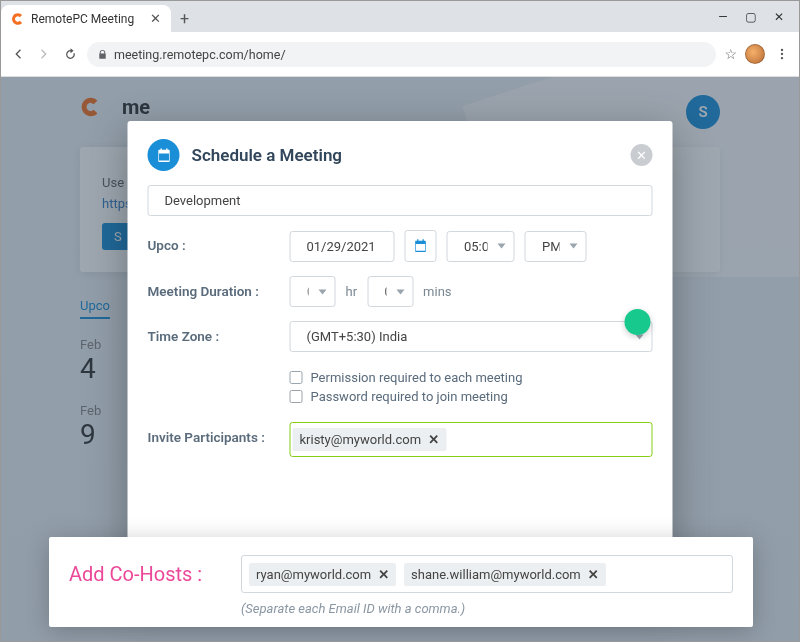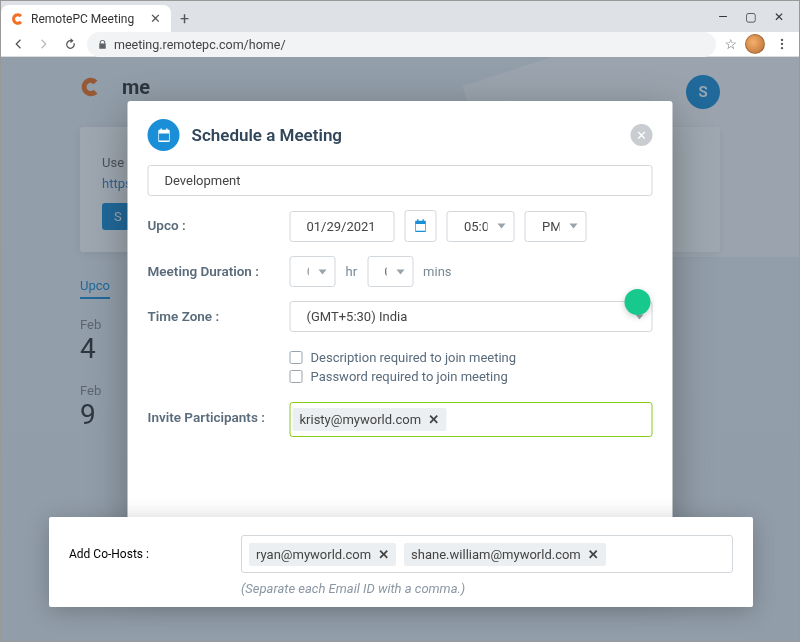--- a/index.html
+++ b/index.html
@@ -9,21 +9,21 @@
   .chrome { width: 800px; height: 642px; border: 1px solid #999; display: flex; flex-direction: column; }
   .titlebar { height: 31px; background: #dee1e6; display: flex; align-items: flex-start; }
   .tabs-strip { display: flex; align-items: flex-end; flex: 1; height: 100%; padding-left: 0; }
   .tab { background: #fff; border-radius: 8px 8px 0 0; height: 27px; margin-top: 4px; display: flex; align-items: center; padding: 0 10px; font-size: 12px; min-width: 170px; color: #333; gap: 6px; }
   .favicon { width: 14px; height: 14px; }
   .tab .close { margin-left: auto; font-size: 13px; color: #555; }
   .newtab { width: 27px; height: 27px; display: flex; align-items: center; justify-content: center; font-size: 16px; color: #555; margin-top: 4px; }
   .win-controls { display: flex; align-items: center; height: 100%; padding-right: 6px; }
   .win-btn { width: 28px; height: 100%; display: flex; align-items: center; justify-content: center; font-size: 12px; color: #333; }
 
-  .addrbar { height: 25px; background: #fff; border-bottom: 1px solid #ddd; display: flex; align-items: center; padding: 8px 8px; gap: 8px; }
+  .addrbar { height: 45px; background: #fff; border-bottom: 1px solid #ddd; display: flex; align-items: center; padding: 8px 8px; gap: 8px; }
   .nav-icon { width: 18px; height: 18px; display:flex; align-items:center; justify-content:center; color:#555; }
   .nav-icon.disabled { color: #bbb; }
   .addr-field { flex: 1; background: #f1f3f4; border-radius: 14px; height: 25px; display: flex; align-items: center; padding: 0 10px; font-size: 12.5px; color: #444; gap: 6px; }
   .lock { width:11px; height:11px; }
   .star { color:#666; font-size:14px; }
   .avatar-chrome { width:20px; height:20px; border-radius:50%; background: radial-gradient(circle at 40% 40%, #f5b06a, #b86b34); border:1px solid rgba(0,0,0,.2); }
 
   
   .page { flex: 1; background: linear-gradient(180deg, #e9eef3 0%, #e8edf2 100%); position: relative; overflow: hidden; }
   .page-bg-stripe { position:absolute; top:0; right:0; width:100%; height:200px; overflow:hidden; pointer-events:none; }
@@ -76,21 +76,21 @@
   .tag { background:#eceff1; border-radius:2px; padding:4px 7px; font-size:13px; color:#444; display:flex; align-items:center; gap:7px; }
   .tag .x { font-weight:700; color:#444; font-size:13px; }
 
   .create-btn { display:block; margin: 14px auto 0; background:#1a8fd8; color:#fff; border:none; border-radius:3px; padding:10px 26px; font-size:14px; }
 
   .floating-assist { position:absolute; right:22px; top:188px; width:26px; height:26px; border-radius:50%; background:#18c98e; box-shadow:0 2px 6px rgba(0,0,0,.2); }
 
   
   .cohost-panel { position:absolute; left:48px; top:460px; width:704px; height:90px; background:#fff; box-shadow: 0 4px 24px rgba(0,0,0,.22); border-radius:2px; padding:18px 20px; display:flex; flex-direction:column; }
   .cohost-row { display:flex; align-items:center; }
-  .cohost-label { width:172px; font-size:12px; color:#000000; font-weight:400; }
+  .cohost-label { width:172px; font-size:20px; color:#ec4899; font-weight:400; }
   .cohost-tags { flex:1; border:1px solid #d2d7dc; border-radius:3px; padding:6px 7px; display:flex; gap:8px; align-items:center; min-height:38px; }
   .cohost-help { margin-left:172px; margin-top:8px; font-size:13px; color:#8a97a3;font-style:italic; }
 </style>
 </head>
 <body>
 
 <div class="chrome">
 
   <div class="titlebar">
     <div class="tabs-strip">
@@ -220,21 +220,21 @@
           <div class="form-ctrl">
               <span class="sel-wrap" style="display:block"><input class="input select" style="width: 100%;" readonly="" value="(GMT+5:30) India"></span>
             </div>
         </div>
 
         <div class="form-row">
           <div class="form-label"></div>
           <div class="form-ctrl">
             <div class="chk-row">
               <div class="chk"></div>
-              <span>Description required to join meeting</span>
+              <span>Permission required to each meeting</span>
             </div>
             <div class="chk-row">
               <div class="chk"></div>
               <span>Password required to join meeting</span>
             </div>
           </div>
         </div>
 
         <div class="form-row">
           <div class="form-label">Invite Participants :</div>

